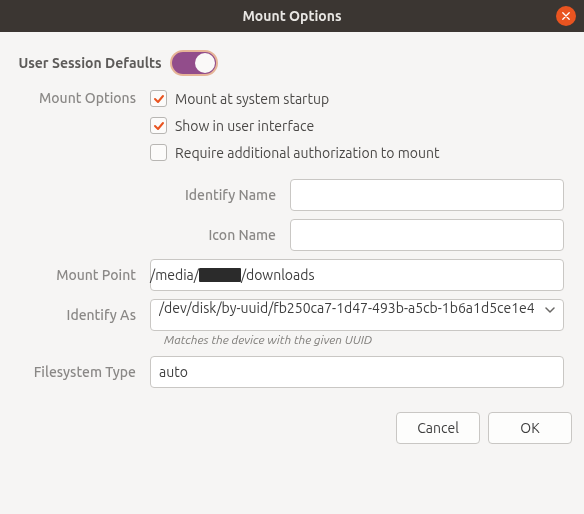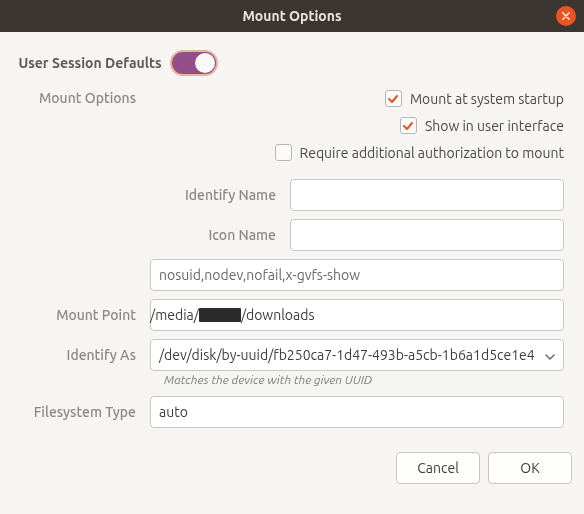--- a/index.html
+++ b/index.html
@@ -108,21 +108,20 @@
       background: #ffffff;
       padding: 0 8px;
       font-family: inherit;
       font-size: 14px;
       color: #3d3d3d;
       width: 100%;
     }
     input.gray { color: #6a6866; }
     .select {
       display: flex;
-      align-items: center;
       justify-content: space-between;
       cursor: pointer;
     }
     .select-text {
       overflow: hidden;
       text-overflow: ellipsis;
       white-space: nowrap;
       flex: 1;
     }
     .select-arrow { margin-left: 6px; }
@@ -174,21 +173,21 @@
 
   <div class="row" style="margin-bottom:12px;text-align:center;">
     <div class="section-title">User Session Defaults</div>
     <div class="toggle">
       <div class="toggle-knob"></div>
     </div>
   </div>
 
   <div class="row" style="align-items:flex-start;">
     <div class="row-label" style="padding-top:2px;">Mount Options</div>
-    <div class="row-control" style="flex-direction:column; align-items:flex-end;">
+    <div class="row-control" style="flex-direction:column; align-items:flex-start;">
       <div class="checkbox-row first">
         <div class="chk checked">
           <svg viewBox="0 0 12 12">
               <path d="M2 6 L5 9 L10 3" stroke="#e95420" stroke-width="2" fill="none" stroke-linecap="round" stroke-linejoin="round"></path>
             </svg>
         </div>
         <span class="chk-label">Mount at system startup</span>
       </div>
       <div class="checkbox-row">
         <div class="chk checked">
@@ -215,26 +214,20 @@
   </div>
 
   <div class="row">
     <div class="row-label" style="width:280px;">Icon Name</div>
     <div class="row-control">
         <input type="text" value="" style="">
       </div>
   </div>
 
 
-  <div class="row">
-    <div class="row-label" style="width:140px;"></div>
-    <div class="row-control">
-        <input type="text" class="gray" value="nosuid,nodev,nofail,x-gvfs-show" style="">
-      </div>
-  </div>
 
   <div class="row">
     <div class="row-label">Mount Point</div>
     <div class="row-control" style="position:relative;">
       <input type="text" id="mp-input" style="color: transparent; caret-color: rgb(61, 61, 61);">
       <div style="position:absolute; left:0; top:0; height:32px; display:flex; align-items:center; pointer-events:none; color:#3d3d3d;">
         <span>/media/</span>
           <span class="redact"></span>
           <span>/downloads</span>
       </div>

